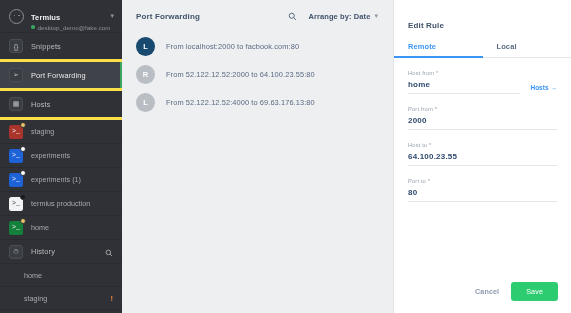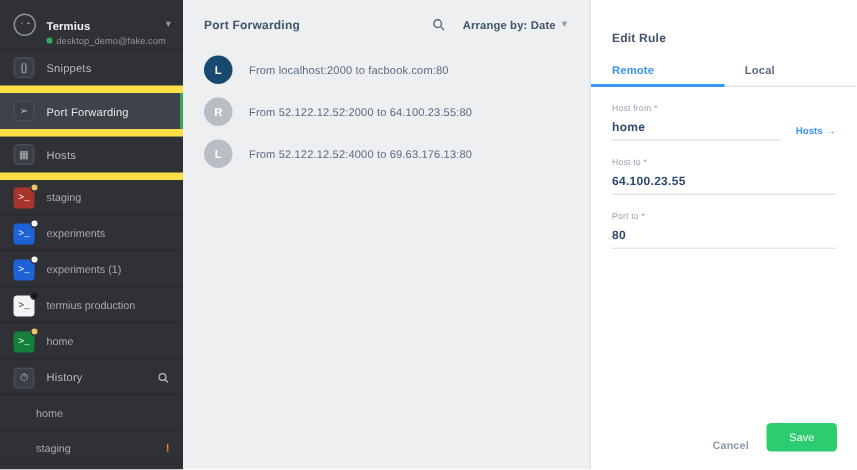--- a/index.html
+++ b/index.html
@@ -50,21 +50,21 @@
     background: #3ba55d; flex: 0 0 3.5px; margin-right: 3px;
   }
   .account-mail { color: #8e9297; font-size: 6.2px; letter-spacing: .05px; }
   .chev {
     color: #8e9297; font-size: 7px; margin-left: 3px;
   }
 
   .nav-item {
     height: 29px; display: flex; align-items: center;
     padding-left: 9px;
-    border-bottom: 5px solid #fde047;
+    border-bottom: 3px solid #fde047;
     position: relative;
   }
   .nav-item.active { background: #3f4248; }
   .nav-item.active::after {
     content: ""; position: absolute; right: 0; top: 0;
     width: 2.5px; height: 100%; background: #3ba55d;
   }
   .nav-ico {
     width: 14px; height: 14px; border-radius: 3px;
     background: #3a3d43; border: 1px solid #4a4d54;
@@ -175,21 +175,21 @@
     flex: 1; line-height: 10px;
   }
   .hosts-link {
     color: #3b95f5; font-size: 6.5px; font-weight: bold;
     white-space: nowrap; padding-bottom: 3px; margin-left: 10px;
     display: flex; align-items: center; gap: 2px;
   }
 
   .footer {
     position: absolute; right: 13px; bottom: 12px;
-    display: flex; align-items: flex-end; gap: 12px;
+    display: flex; align-items: center; gap: 12px;
   }
   .btn-cancel {
     color: #8d9aab; font-size: 7.2px; font-weight: bold; letter-spacing: .1px;
     background: none; border: none; cursor: pointer;
     font-family: "Liberation Sans", sans-serif;
   }
   .btn-save {
     background: #2ecc71; color: #ffffff;
     font-size: 7.2px; font-weight: normal; letter-spacing: .1px;
     border: none; border-radius: 3px; padding: 5px 15px; cursor: pointer;
@@ -325,20 +325,29 @@
       </div>
       <div class="field-row">
         <div class="field-value">home</div>
         <div class="hosts-link">
           <span>Hosts</span>
           <span>→</span>
         </div>
       </div>
     </div>
 
+    <div class="field">
+      <div class="field-label">
+        <span>Port from</span>
+        <span class="req">*</span>
+      </div>
+      <div class="field-row">
+        <div class="field-value">2000</div>
+      </div>
+    </div>
 
     <div class="field">
       <div class="field-label">
         <span>Host to</span>
         <span class="req">*</span>
       </div>
       <div class="field-row">
         <div class="field-value">64.100.23.55</div>
       </div>
     </div>

